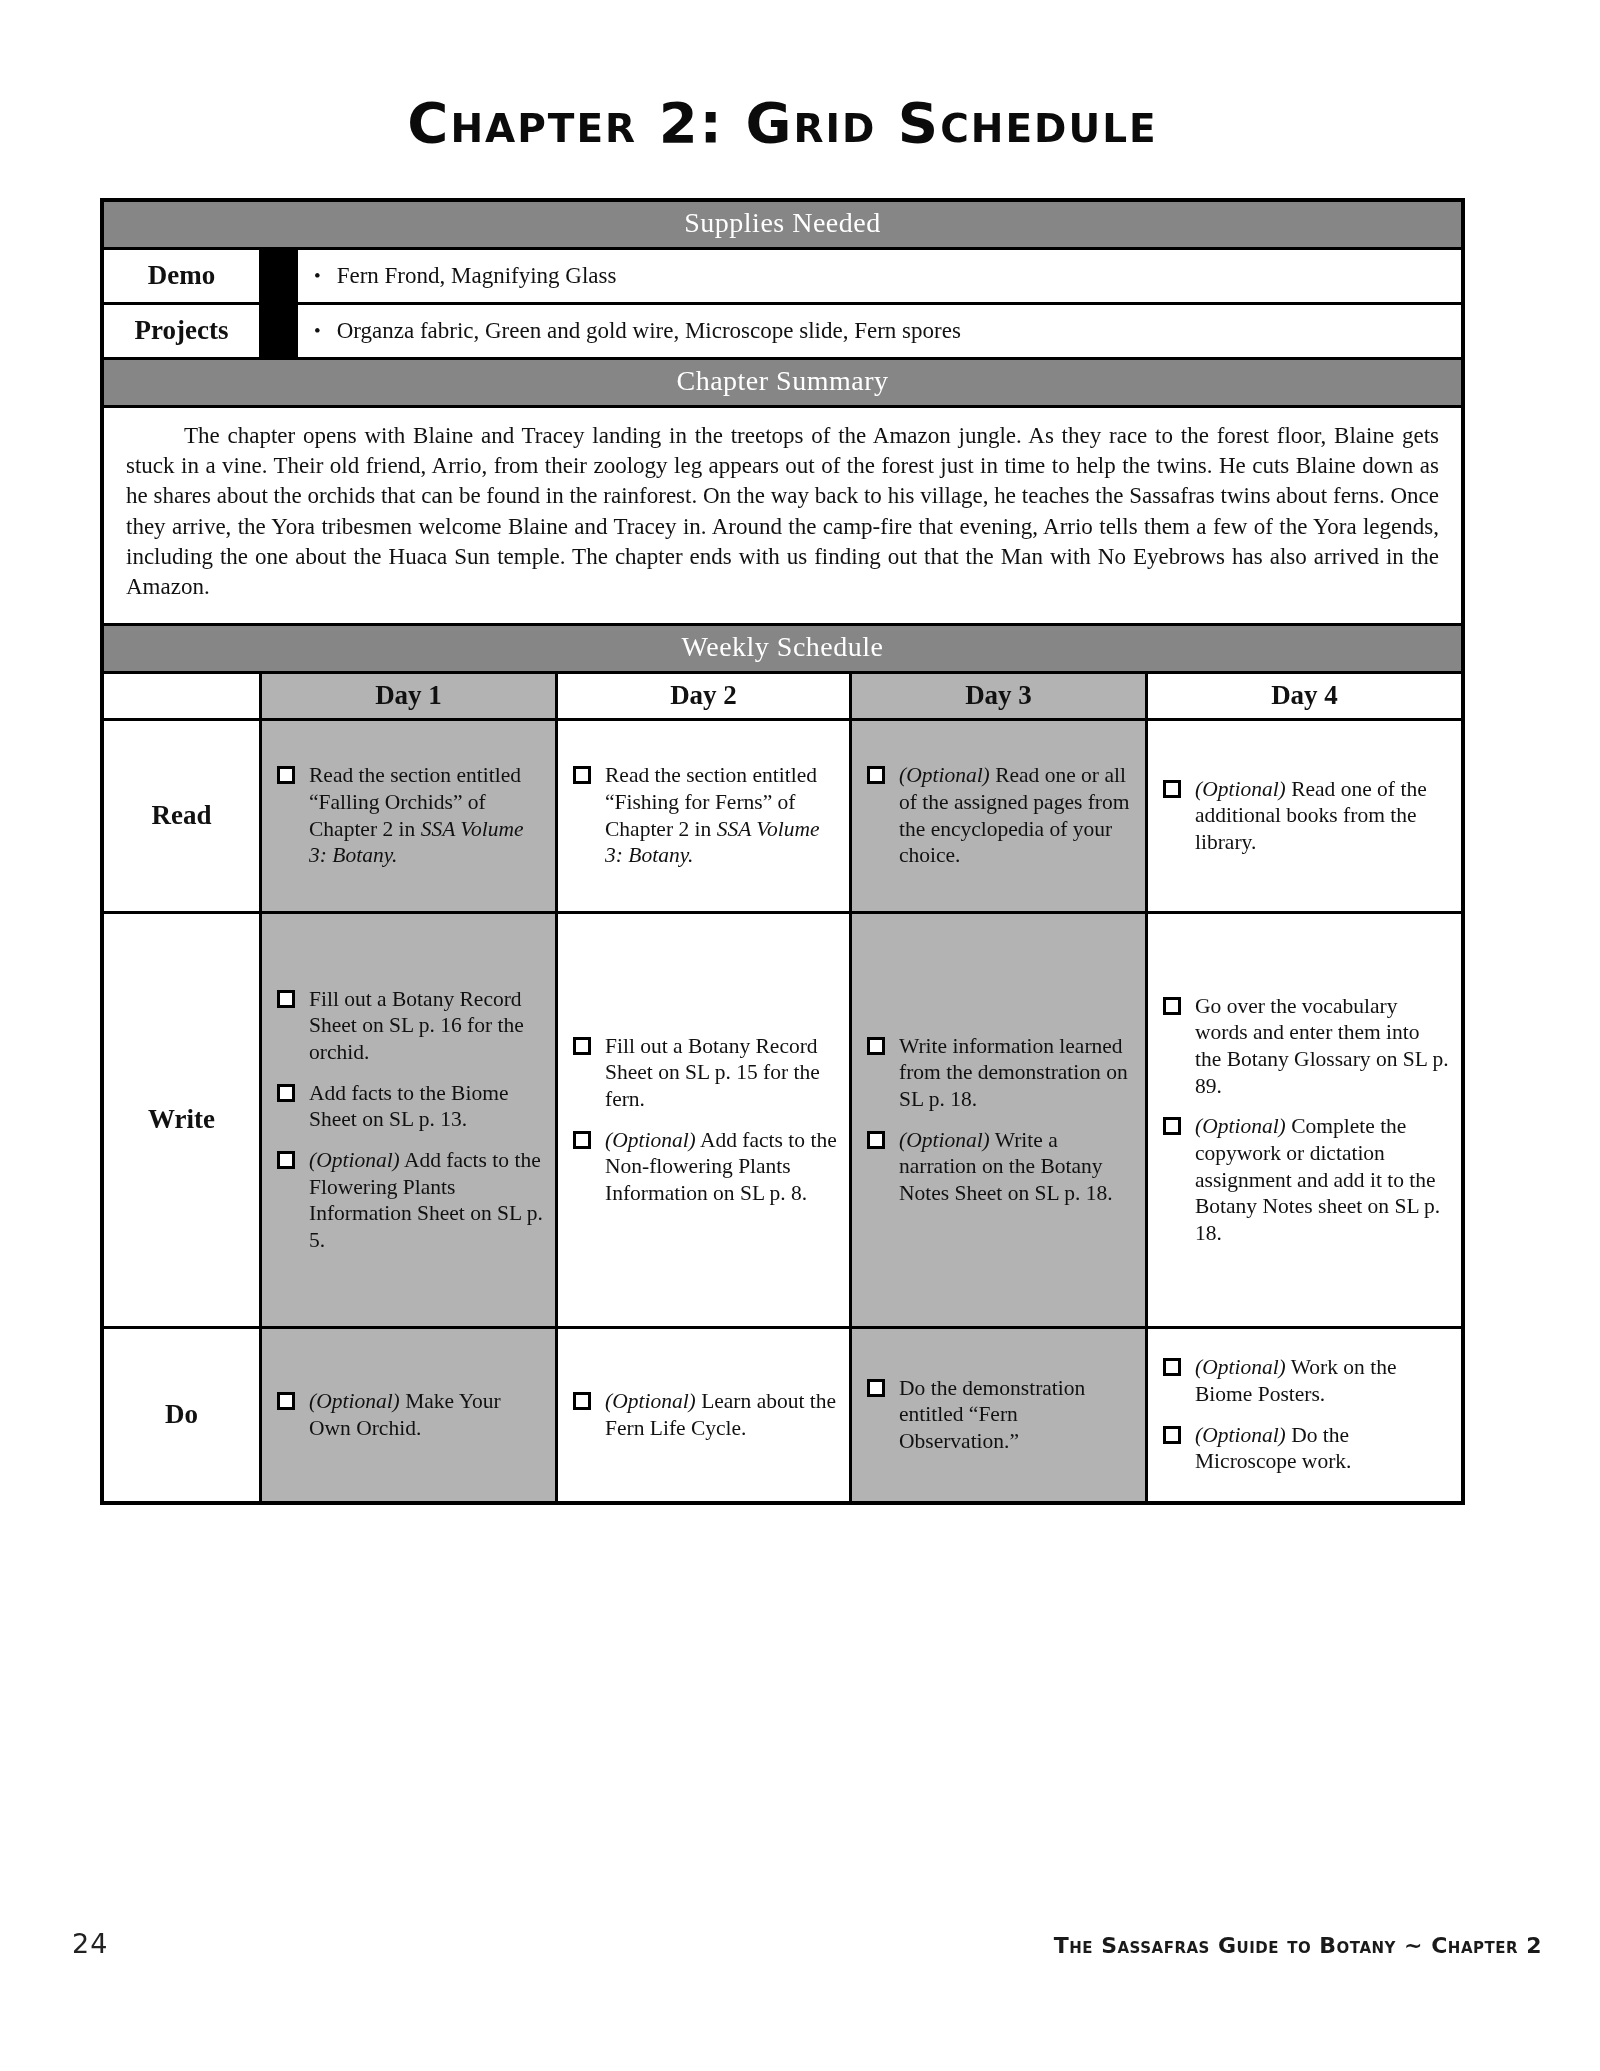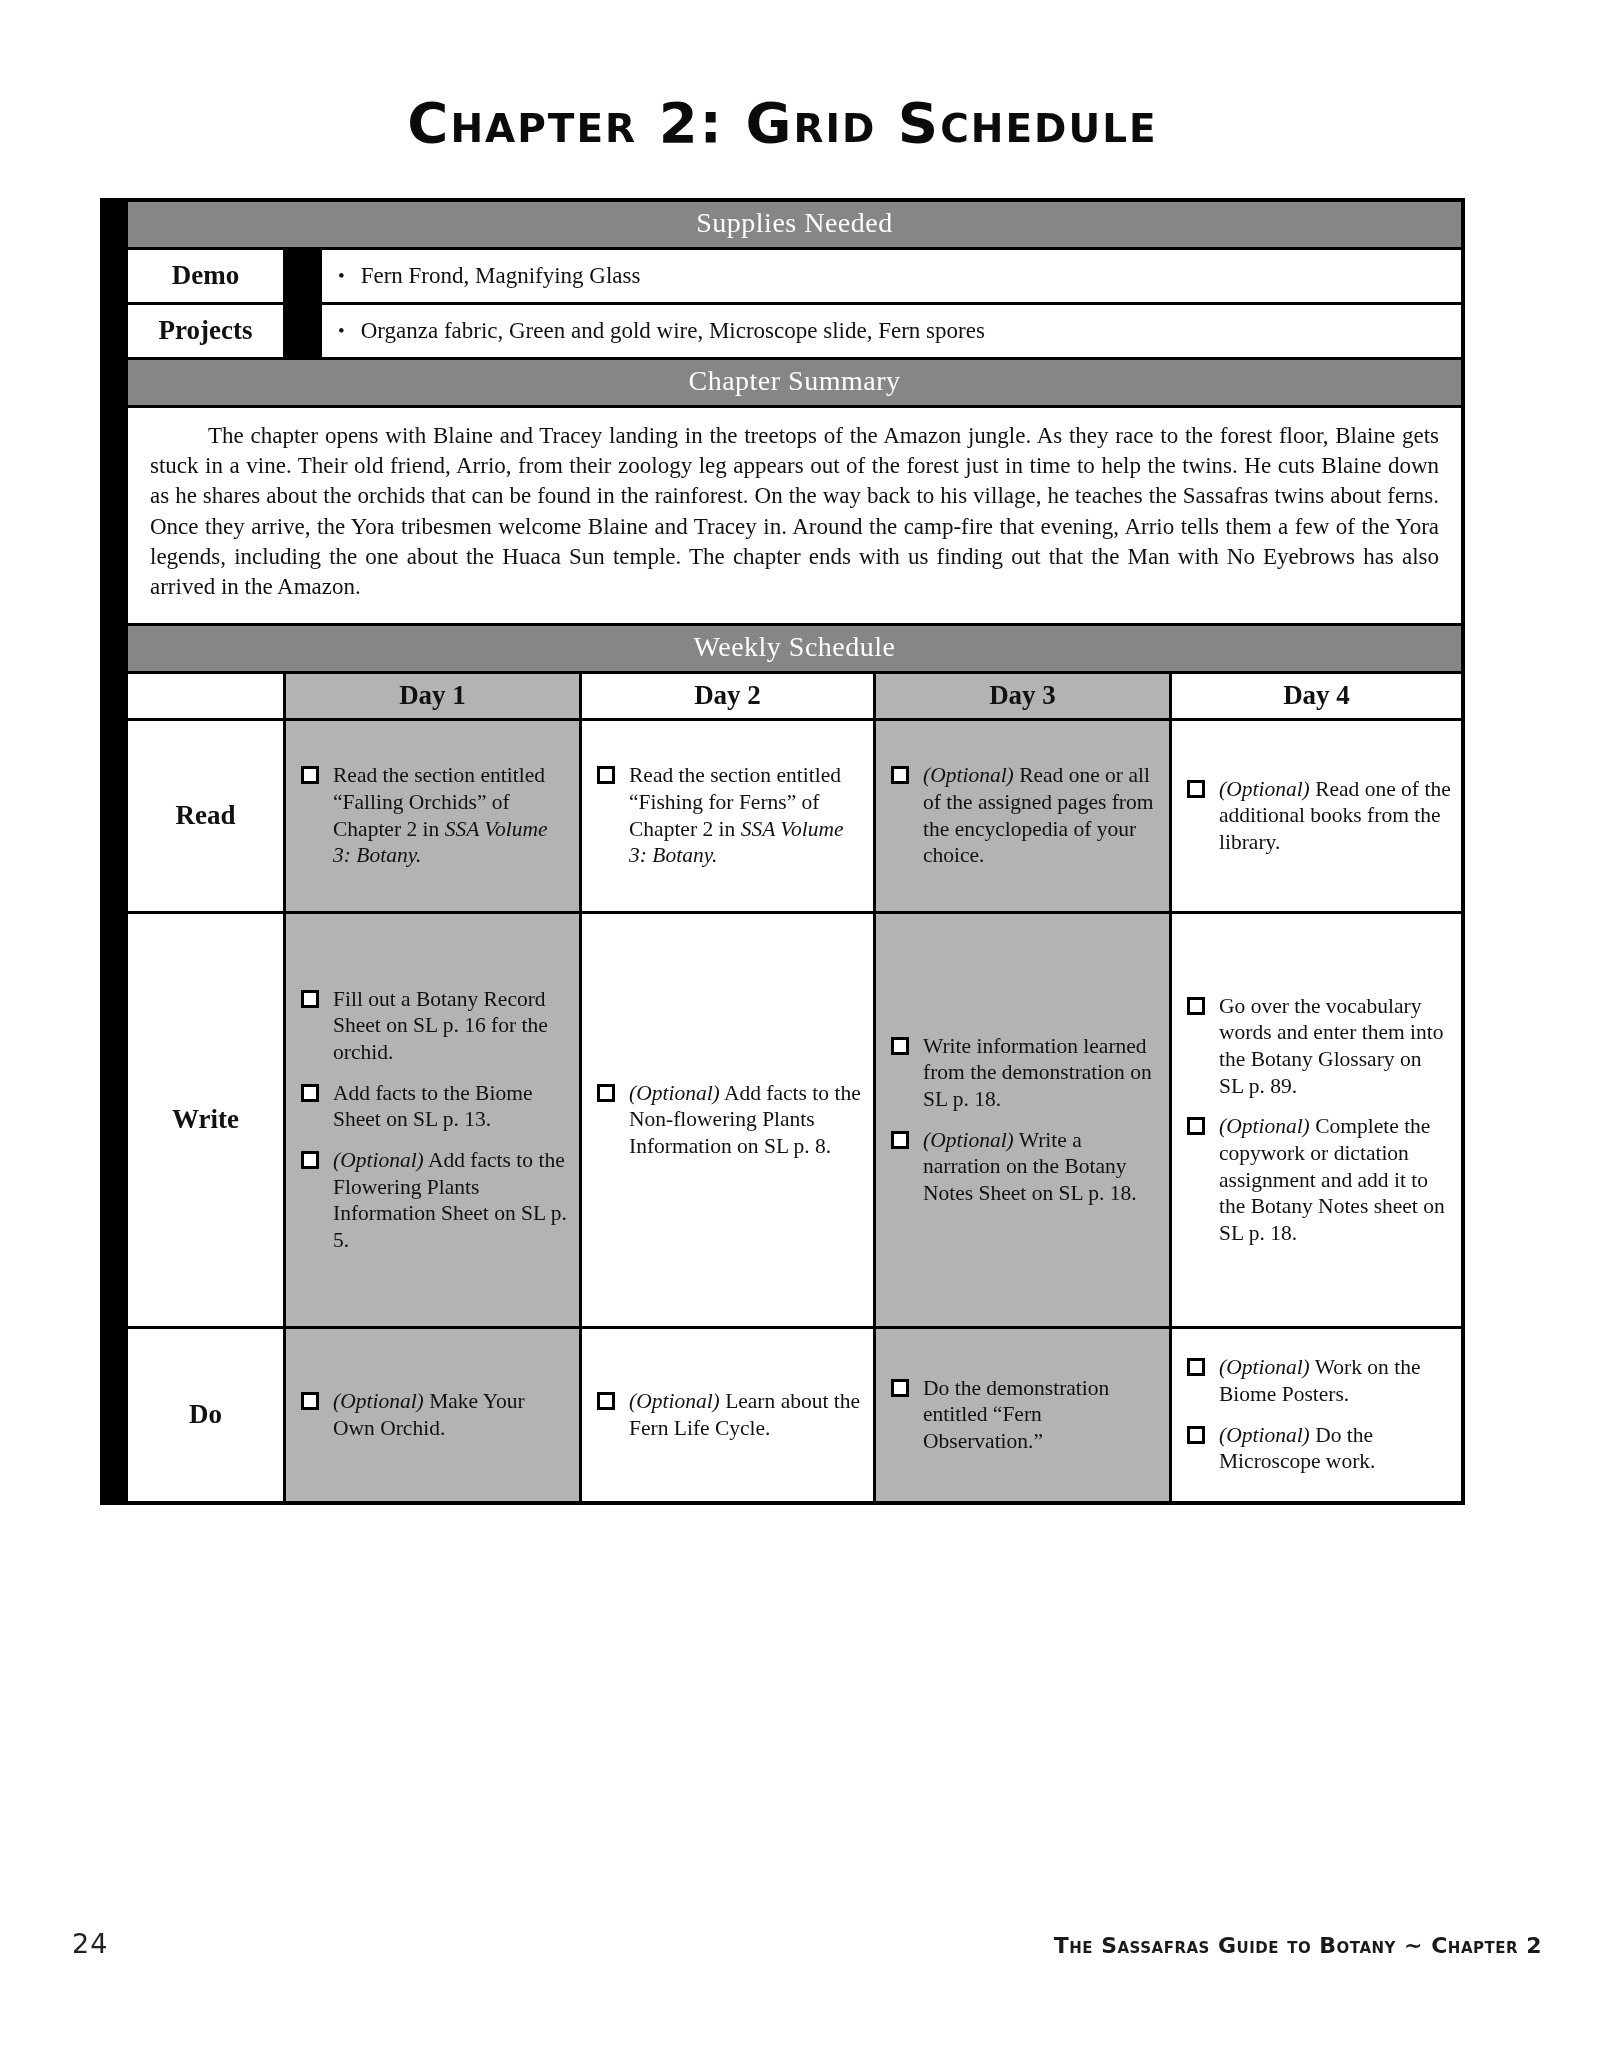--- a/index.html
+++ b/index.html
@@ -12,21 +12,21 @@
   }
   .content{position:absolute;left:100px;top:0;width:1365px;}
   .title{
     margin:92px 0 0 0;text-align:center;
     font-family:"DejaVu Sans","Liberation Sans",sans-serif;
     font-variant:small-caps;font-weight:bold;
     font-size:56px;letter-spacing:2px;color:#0b0b0b;line-height:1.1;
   }
   .doc-table{
     margin-top:44px;border:4px solid #000;background:#000;
-    display:flex;flex-direction:column;gap:3px;padding-left:24px;
+    display:flex;flex-direction:column;gap:3px;
   }
   .band{
     background:var(--band-bg,#868686);color:#fff;text-align:center;
     font-size:28px;padding:5px 0 8px 0;letter-spacing:0.5px;
   }
   .grid{display:grid;background:#000;gap:3px;}
   .grid.two{grid-template-columns:155px 1fr;gap:39px;}
   .grid.five{grid-template-columns:155px 293px 291px 293px 1fr;}
   .cell{background:#fff;}
   .cell.gray{background:var(--cell-gray,#b3b3b3);}
@@ -164,20 +164,24 @@
               <span class="task-text"><span>Add facts to the Biome Sheet on SL p. 13.</span></span>
             </div>
             <div class="task">
               <span class="checkbox"></span>
               <span class="task-text"><i>(Optional)</i><span> Add facts to the Flowering Plants Information Sheet on SL p. 5.</span></span>
             </div>
           </div>
         <div class="cell task-cell">
             <div class="task">
               <span class="checkbox"></span>
+              <span class="task-text"><span>Fill out a Botany Record Sheet on SL p. 15 for the fern.</span></span>
+            </div>
+            <div class="task">
+              <span class="checkbox"></span>
               <span class="task-text"><i>(Optional)</i><span> Add facts to the Non-flowering Plants Information on SL p. 8.</span></span>
             </div>
           </div>
         <div class="cell task-cell gray">
             <div class="task">
               <span class="checkbox"></span>
               <span class="task-text"><span>Write information learned from the demonstration on SL p. 18.</span></span>
             </div>
             <div class="task">
               <span class="checkbox"></span>

